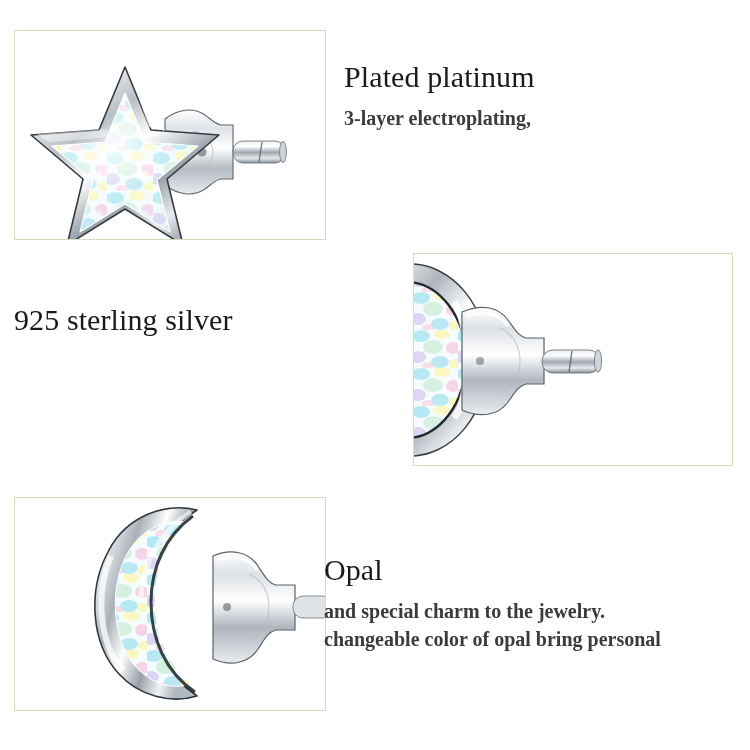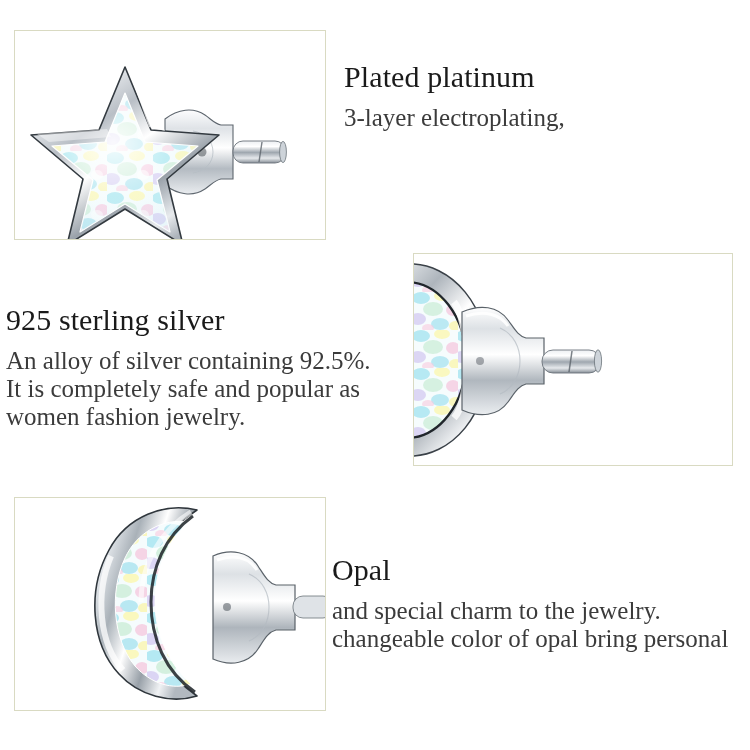--- a/index.html
+++ b/index.html
@@ -38,37 +38,37 @@
   .photo-frame svg {
     display: block;
     position: absolute;
   }
 
   
   .text-block {
     position: absolute;
   }
   #block-plated   { left: 344px; top: 60px;  width: 390px; }
-  #block-sterling { left: 6px;  top: 303px; width: 370px; }
-  #block-opal     { left: 332px; top: 553px; width: 400px; }
+  #block-sterling { left: 14px;  top: 303px; width: 370px; }
+  #block-opal     { left: 324px; top: 553px; width: 400px; }
 
   .feature-title {
     font-family: "Liberation Serif", "DejaVu Serif", serif;
     font-size: 30px;
     font-weight: 400;
     color: #1a1a1a;
     line-height: 1.15;
     margin: 0 0 9px 0;
     letter-spacing: 0.1px;
     white-space: nowrap;
   }
   .feature-desc {
     font-family: "Liberation Serif", "DejaVu Serif", serif;
-    font-size: 25px;
-    font-weight: 400;
+    font-size: 20px;
+    font-weight: 700;
     color: #3b3b3b;
     line-height: 28px;
     margin: 0;
   }
   .feature-desc .line {
     display: block;
     white-space: nowrap;
   }
 </style>
 </head>
@@ -185,25 +185,20 @@
 
   <div class="text-block" id="block-plated">
     <h2 class="feature-title">Plated platinum</h2>
     <p class="feature-desc">
       <span class="line">3-layer electroplating,</span>
     </p>
   </div>
 
   <div class="text-block" id="block-sterling">
     <h2 class="feature-title">925 sterling silver</h2>
-    <p class="feature-desc">
-      <span class="line">An alloy of silver containing 92.5%.</span>
-      <span class="line">It is completely safe and popular as</span>
-      <span class="line">women fashion jewelry.</span>
-    </p>
   </div>
 
   <div class="photo-frame" id="frame-circle">
     <svg width="320" height="213" viewBox="0 0 320 213" style="left:0; top:0;">
       <defs>
         <pattern id="opalPatRound" x="0" y="0" width="44" height="38" patternUnits="userSpaceOnUse">
           <rect width="44" height="38" fill="#f6fcfd"></rect>
           <ellipse cx="7" cy="6" rx="9" ry="6" fill="#a6e5f0" opacity="0.8"></ellipse>
           <ellipse cx="28" cy="4" rx="8" ry="5" fill="#fbf7ae" opacity="0.78"></ellipse>
           <ellipse cx="39" cy="18" rx="7" ry="6" fill="#f6c7de" opacity="0.72"></ellipse>

